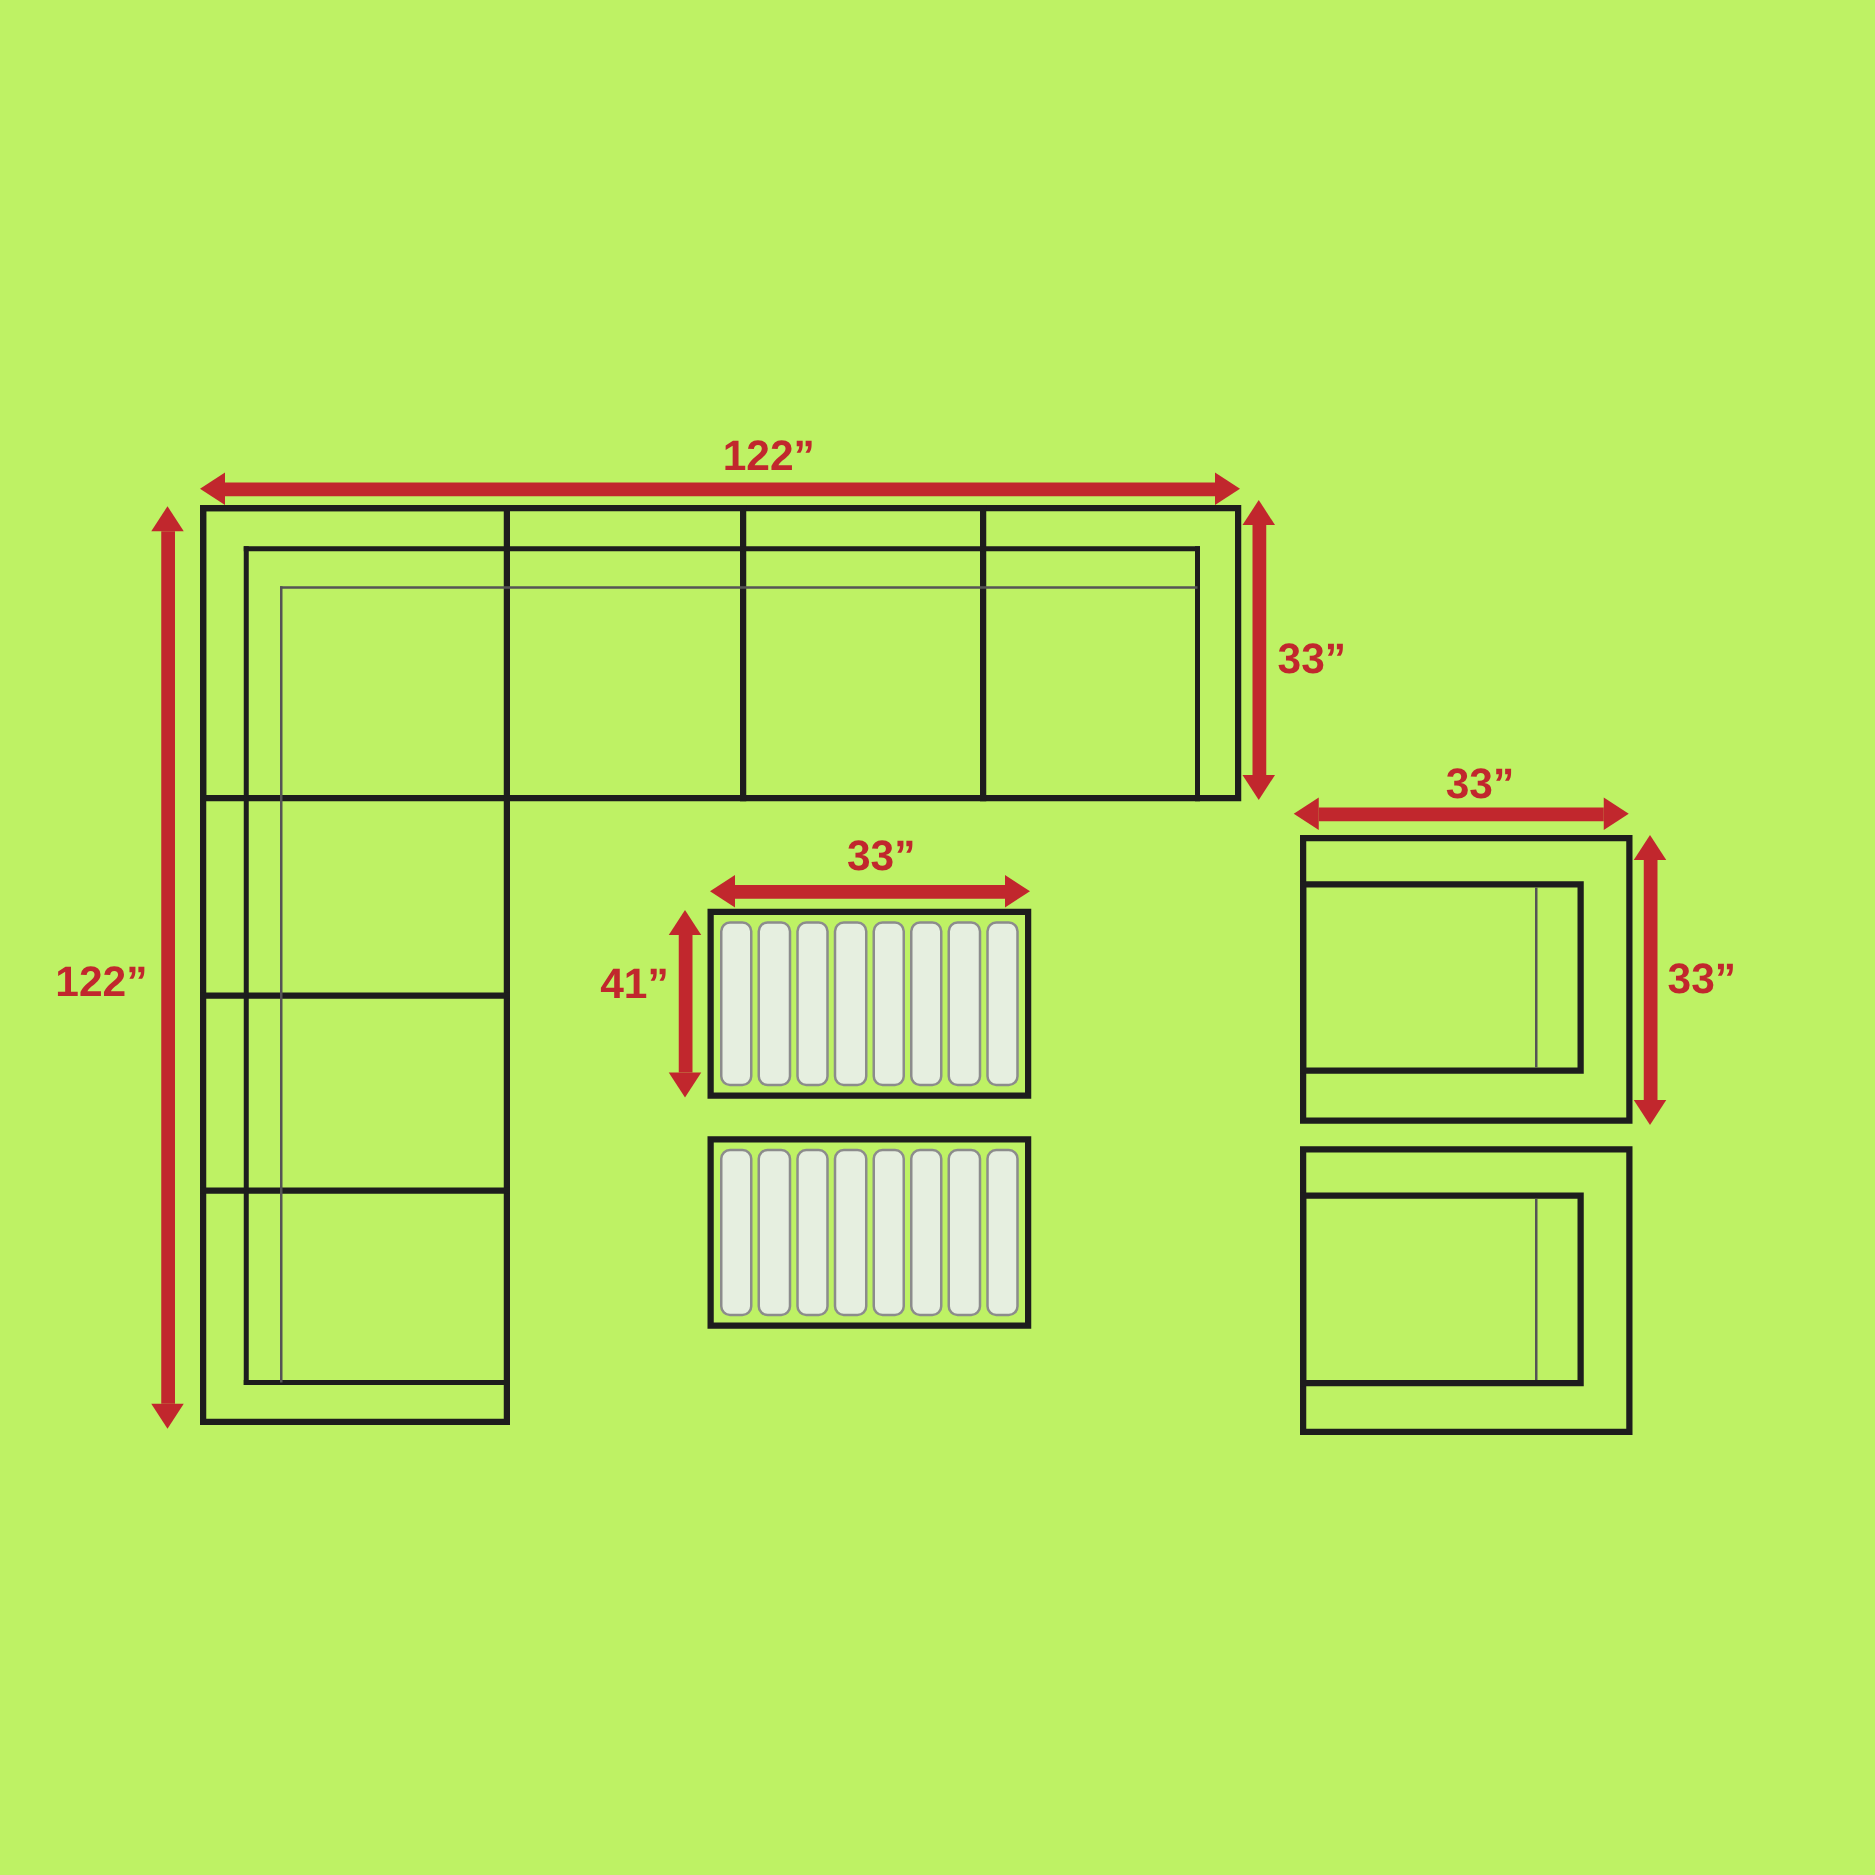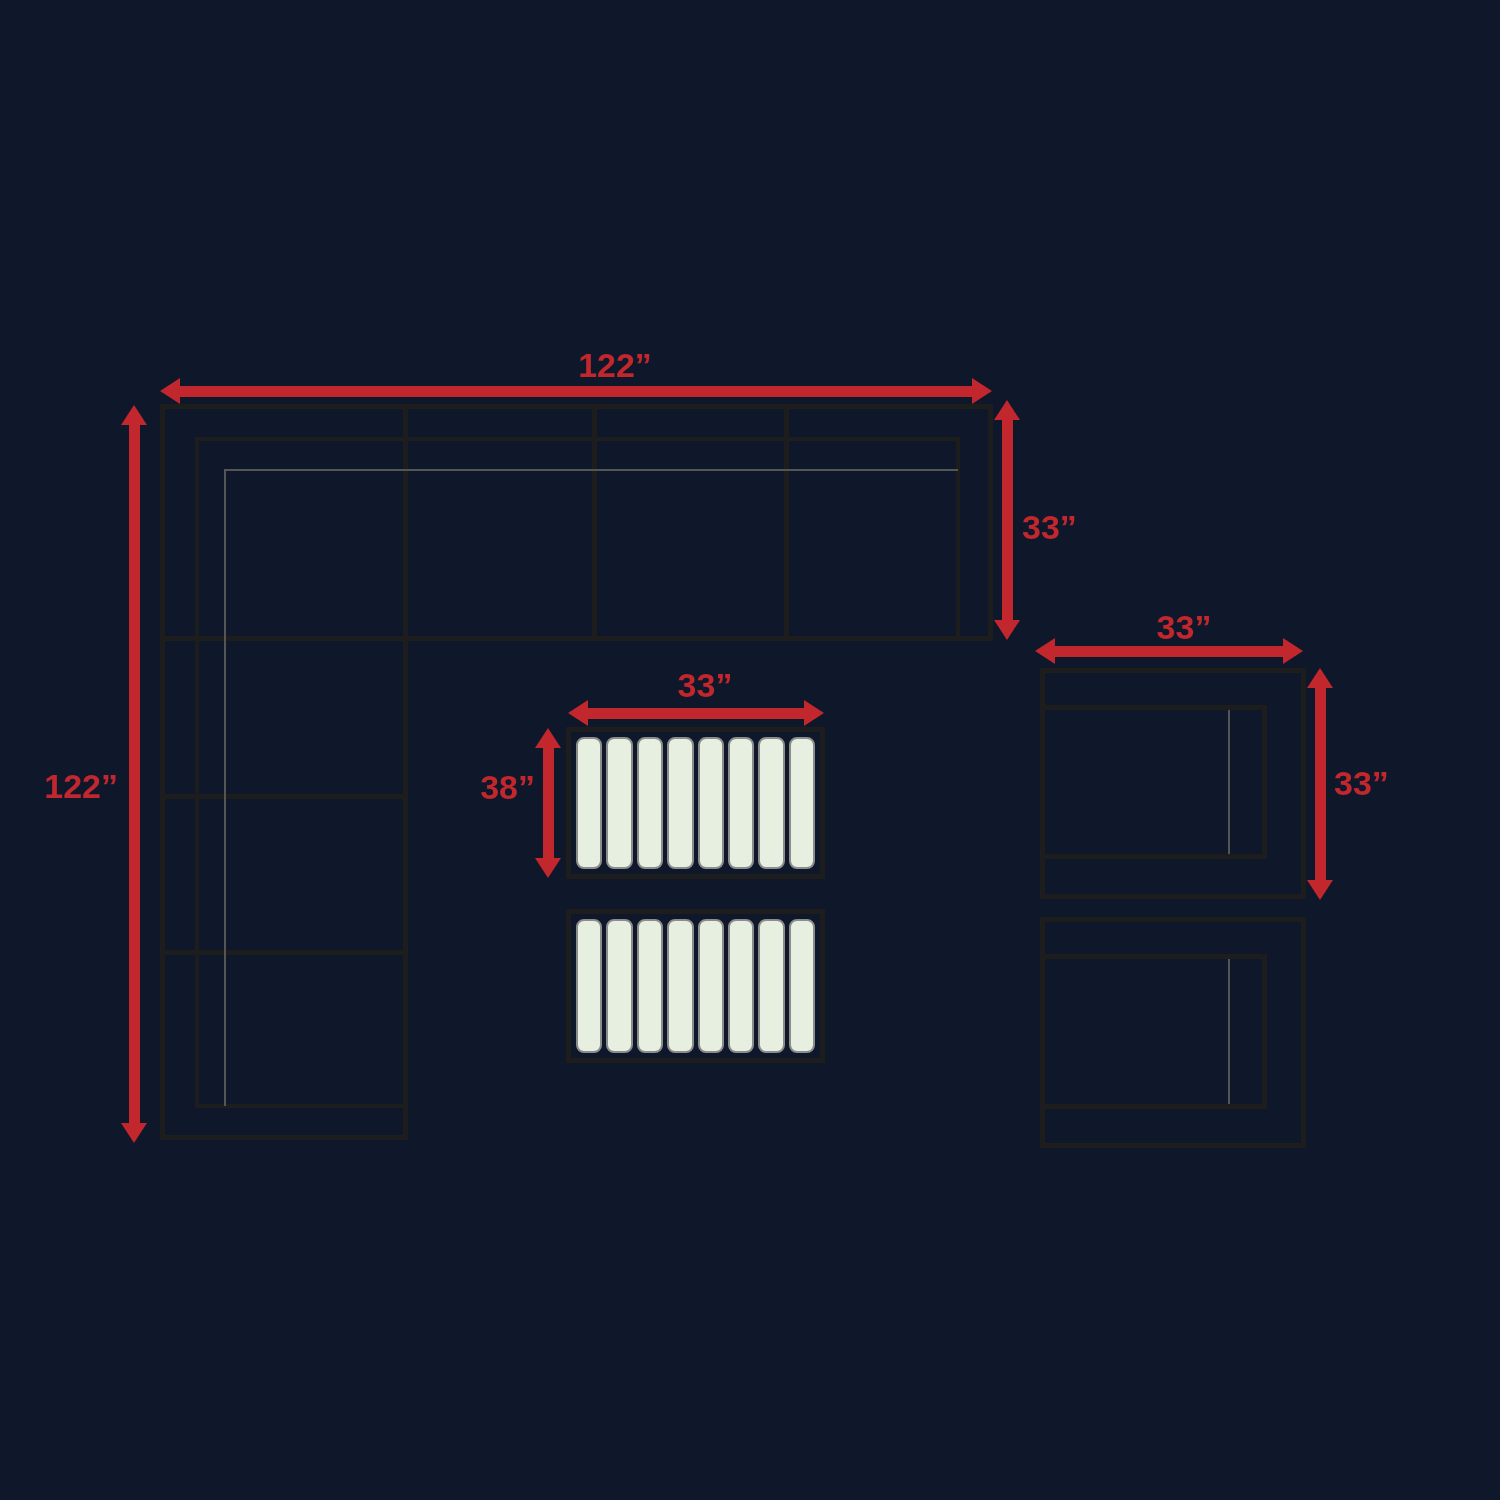--- a/index.html
+++ b/index.html
@@ -1,17 +1,17 @@
 <!DOCTYPE html>
 <html style="--red: #c1272d; --ink: #1d1d1d; --thin: #555555; --slat: #e6efe0; --slatb: #8c8c8c;"><head>
 <meta charset="utf-8">
 <style>
   html,body{margin:0;padding:0;background:#fff;}
   .stage{
-    position:relative;width:1500px;height:1500px;background:#0f172a;
+    position:relative;width:1500px;height:1500px;background:#bef264;
     font-family:"Liberation Sans", sans-serif;overflow:hidden;
     outline:1px solid #f2f2f2;
   }
   
   .box{position:absolute;box-sizing:border-box;border:5px solid var(--ink);background:transparent;}
   .line{position:absolute;background:var(--ink);}
   .mline{position:absolute;background:var(--ink);}
   .thinline{position:absolute;background:var(--thin);}
   
   .harrow{position:absolute;height:11px;background:var(--red);}
@@ -49,21 +49,21 @@
   <div class="harrow" style="left:1055px;top:646px;width:228px;"></div>
   <div class="dim center" style="left:1124px;top:610px;width:120px;">33”</div>
 
   <div class="varrow" style="left:1315px;top:688px;height:192px;"></div>
   <div class="dim" style="left:1334px;top:766px;">33”</div>
 
   <div class="harrow" style="left:588px;top:708px;width:216px;"></div>
   <div class="dim center" style="left:645px;top:668px;width:120px;">33”</div>
 
   <div class="varrow" style="left:543px;top:748px;height:110px;"></div>
-  <div class="dim right" style="left:455px;top:770px;width:80px;">38”</div>
+  <div class="dim right" style="left:455px;top:770px;width:80px;">41”</div>
 
   <div>
 
     <div class="box" style="left:160px;top:404px;width:833px;height:237px;"></div>
 
     <div class="box" style="left:160px;top:404px;width:248px;height:736px;"></div>
 
     <div class="line" style="left:592px;top:404px;width:5px;height:237px;"></div>
     <div class="line" style="left:784px;top:404px;width:5px;height:237px;"></div>
 

